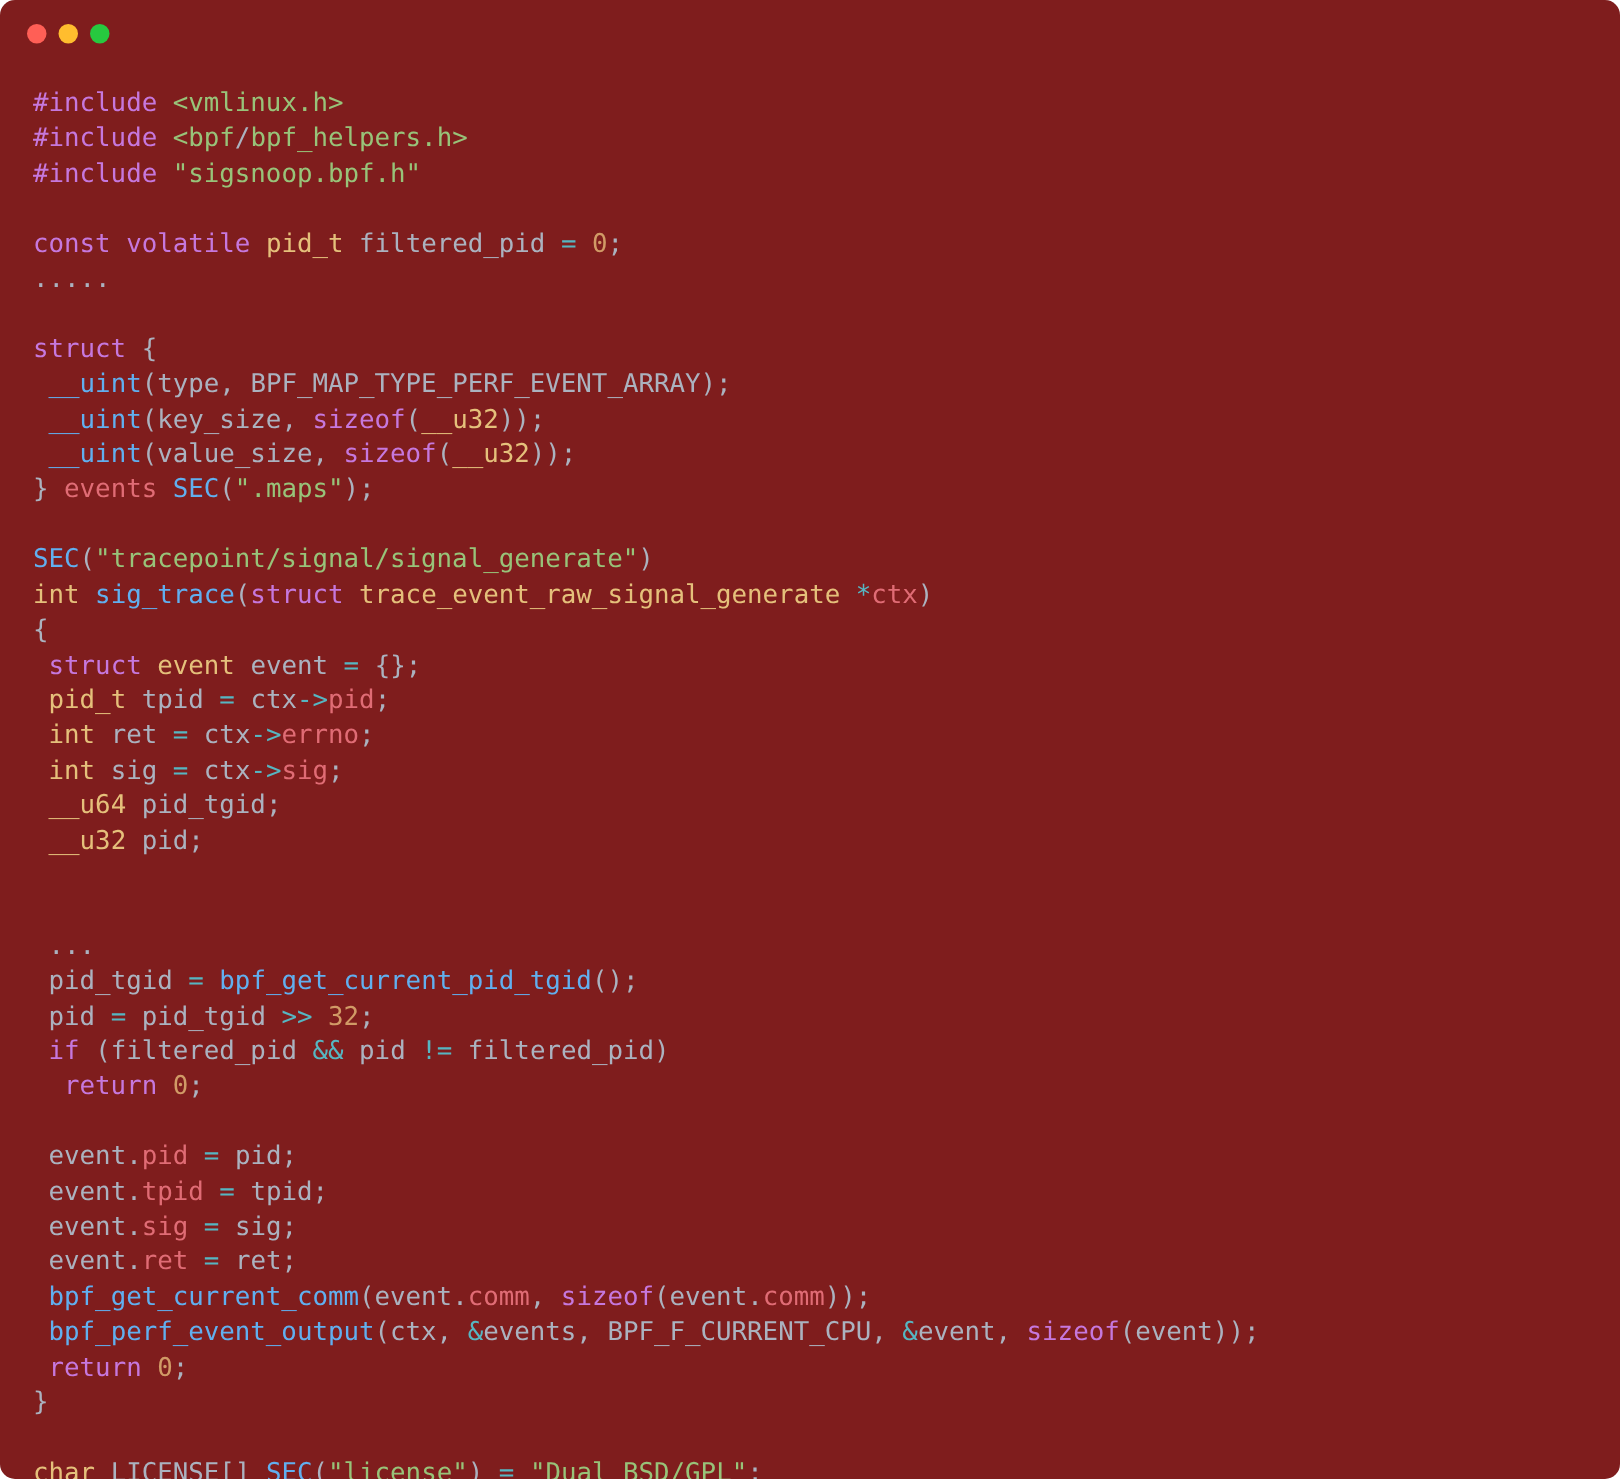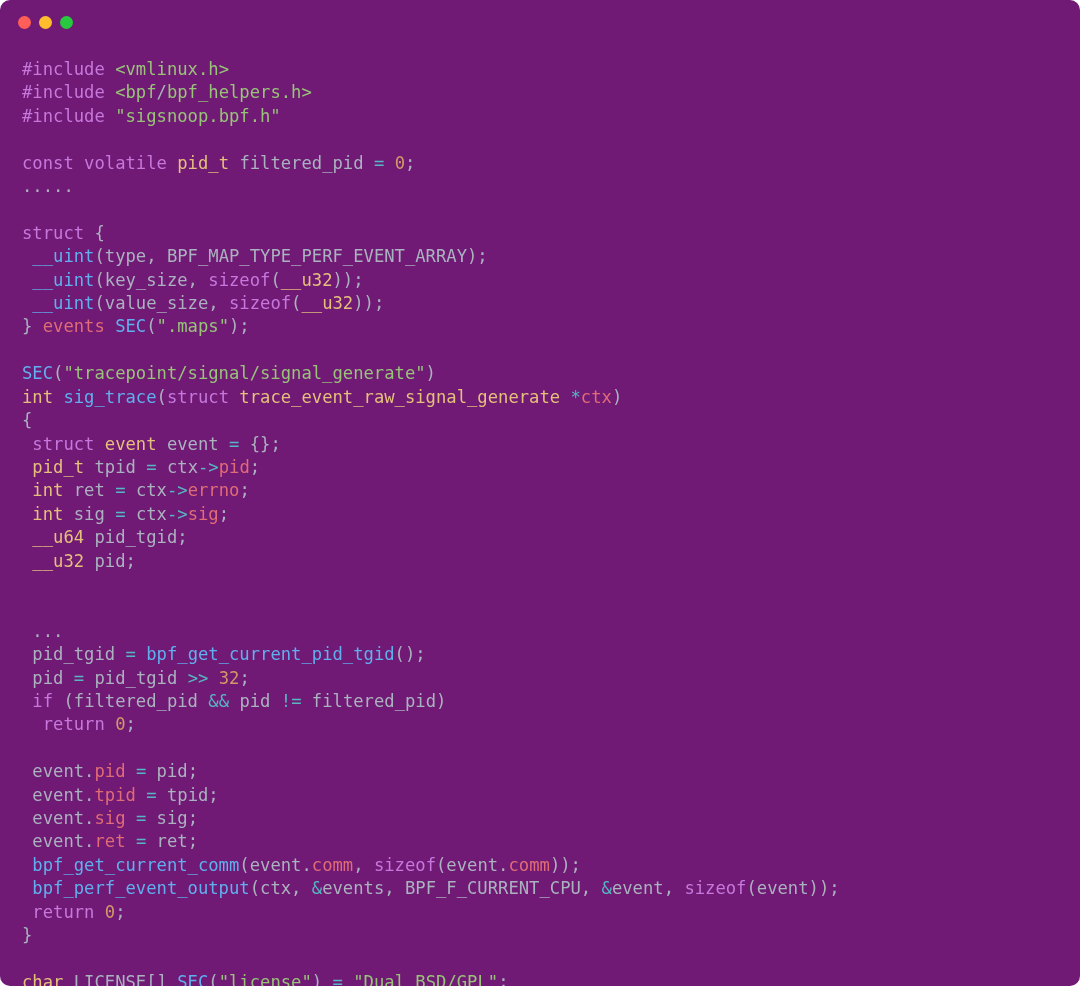--- a/index.html
+++ b/index.html
@@ -7,21 +7,21 @@
     padding: 0;
     width: 1080px;
     height: 986px;
     background: #ffffff;
     font-family: "SF Mono", ui-monospace, Menlo, Consolas, monospace;
   }
   .window {
     box-sizing: border-box;
     width: 1080px;
     height: 986px;
-    background: #701a75;
+    background: #7f1d1d;
     border-radius: 10px;
     padding: 0;
     overflow: hidden;
   }
   .titlebar {
     height: 44px;
     display: flex;
     align-items: center;
     padding-left: 18px;
     gap: 8px;

